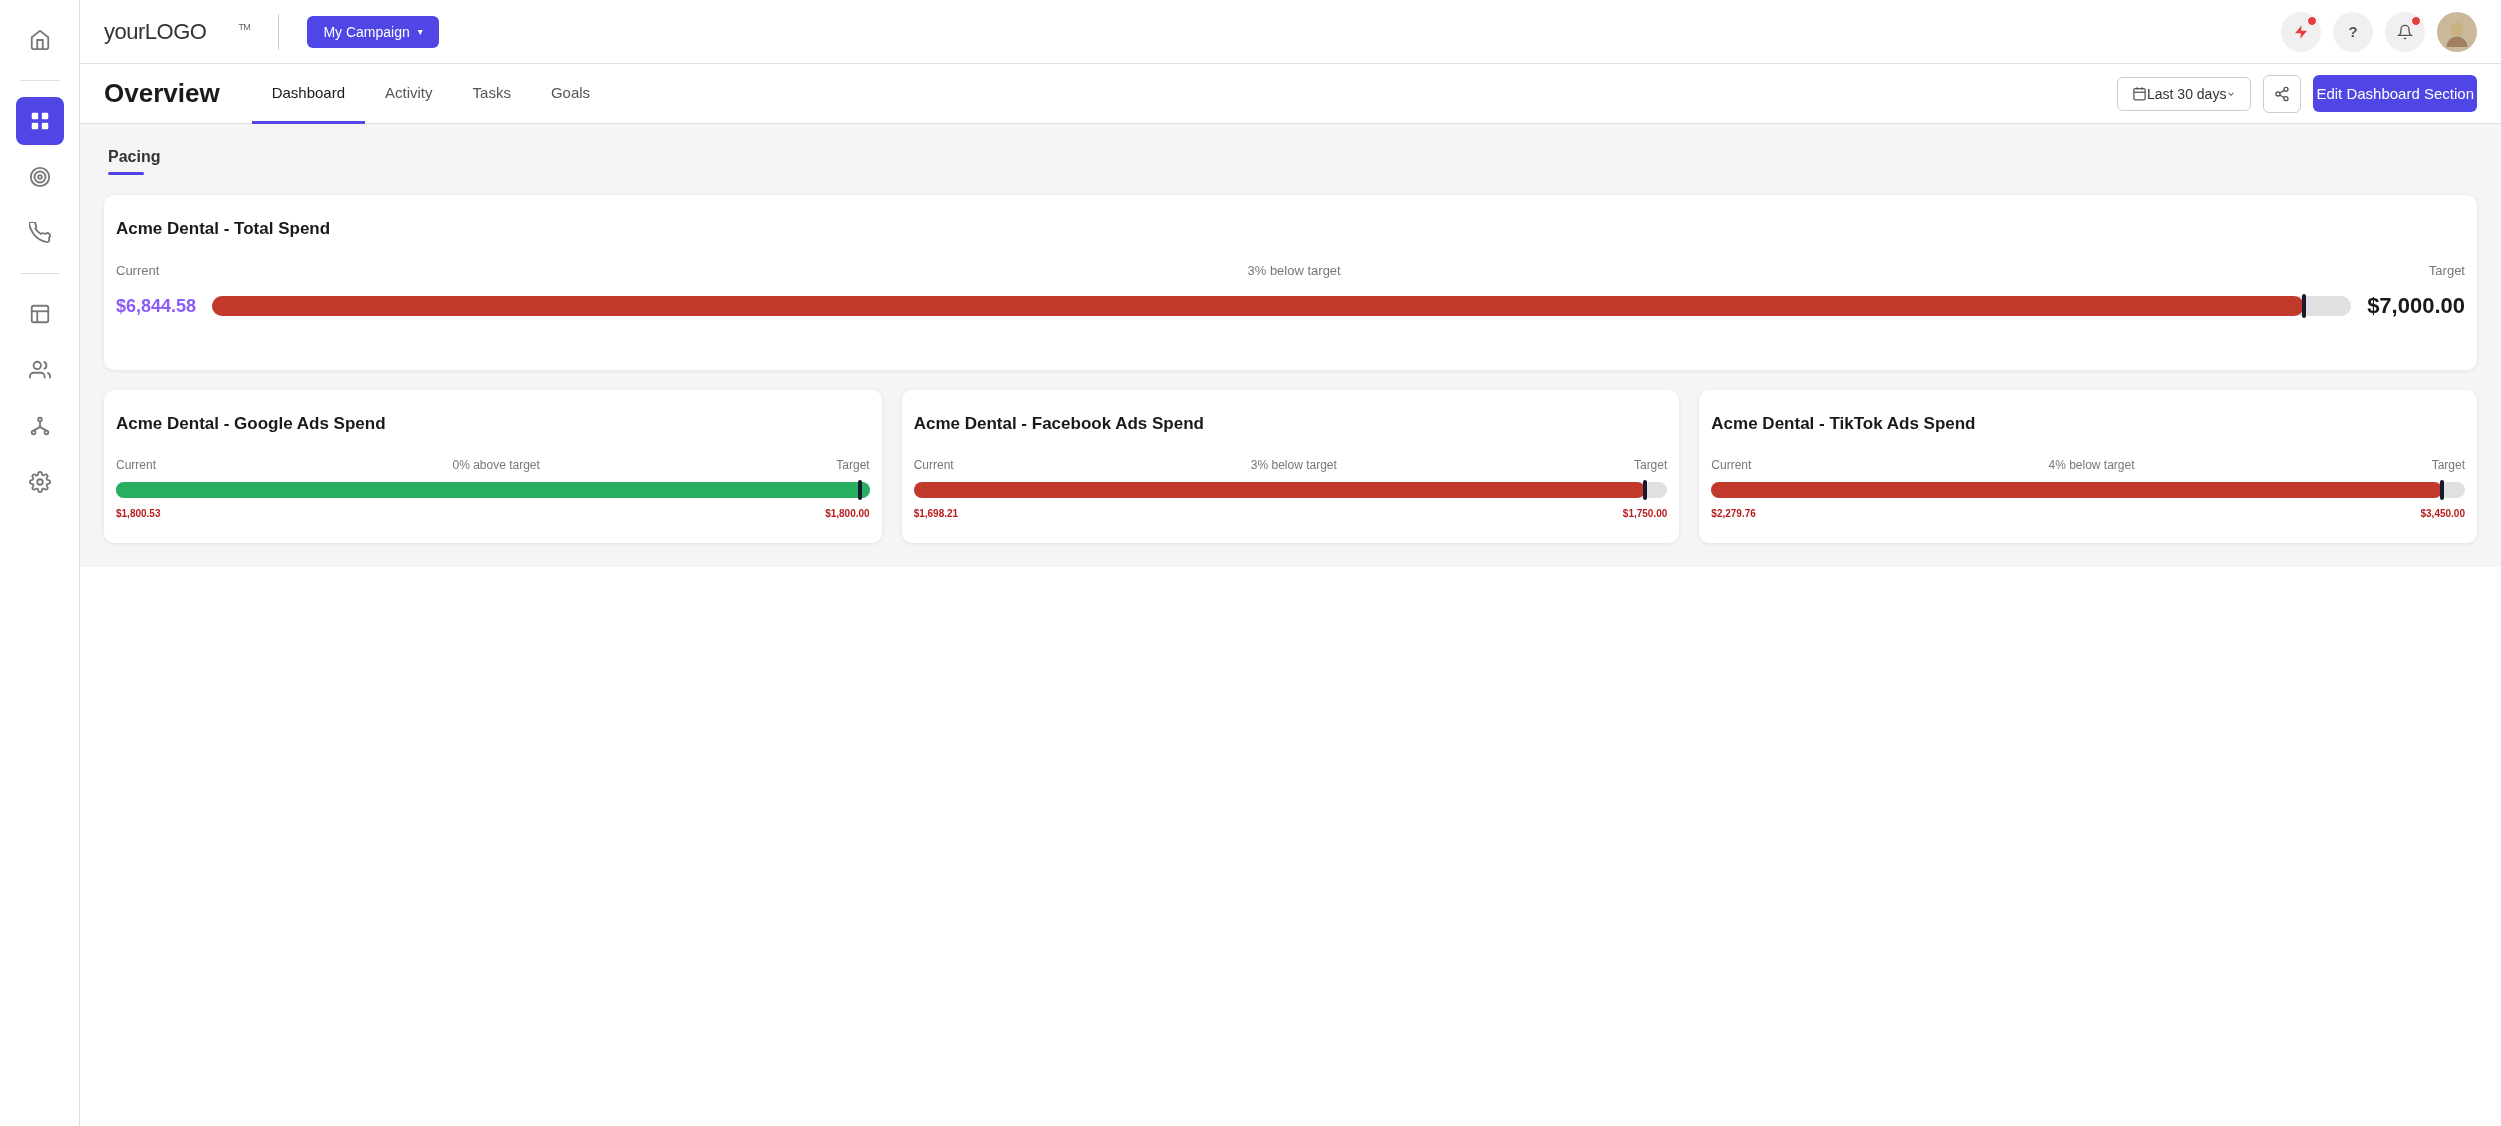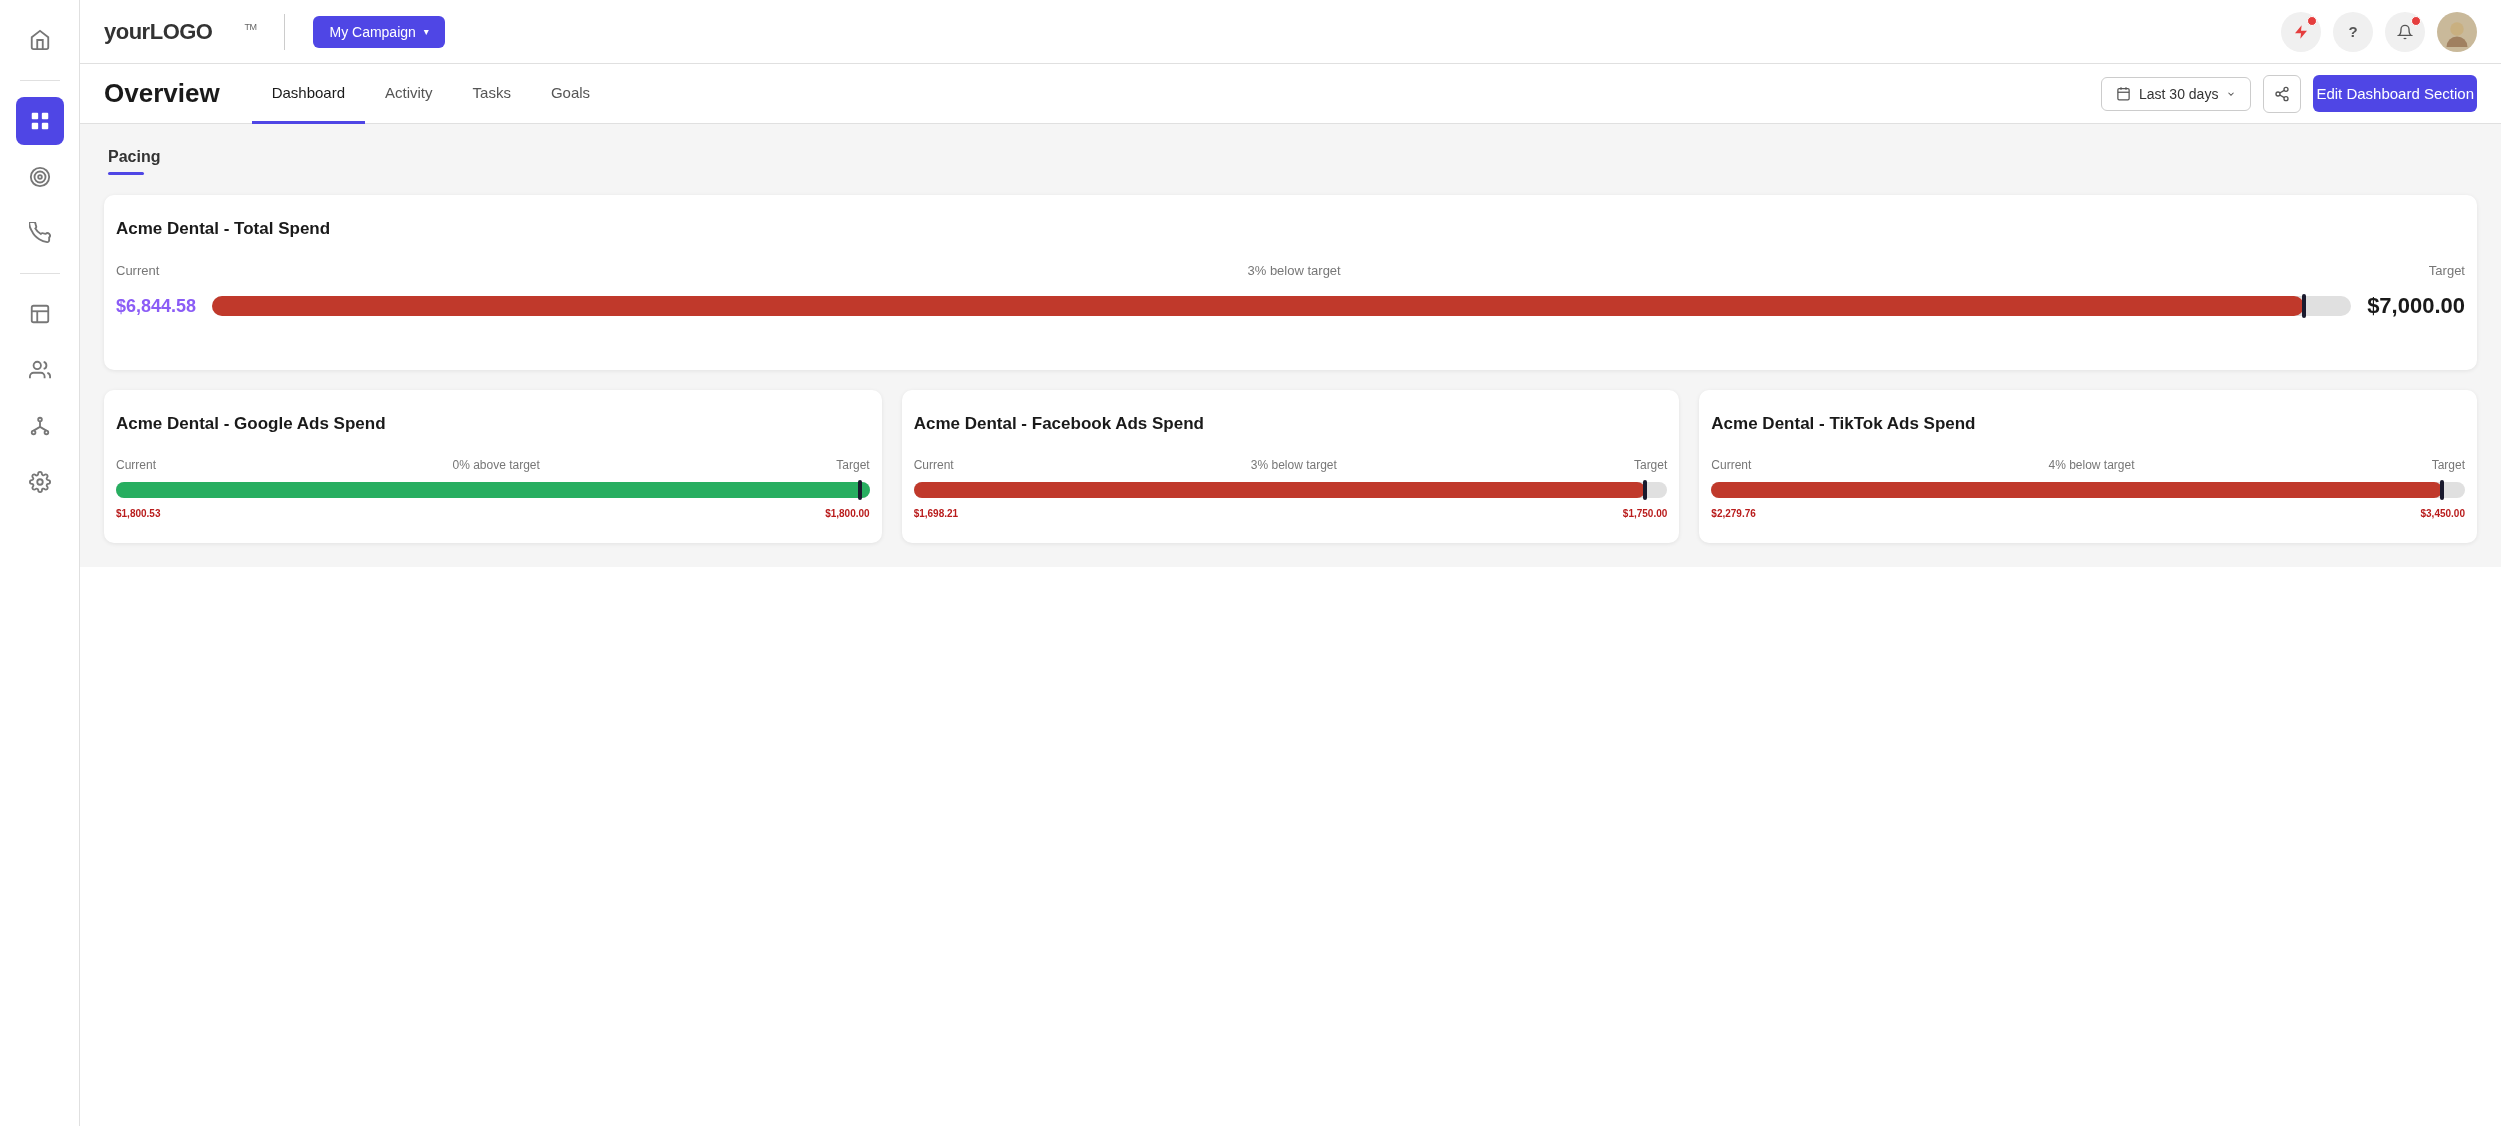--- a/index.html
+++ b/index.html
@@ -40,21 +40,21 @@
       border-bottom: 1px solid #e0e0e0;
       padding: 0 24px;
       height: 64px;
       display: flex;
       align-items: center;
       justify-content: space-between;
       flex-shrink: 0;
     }
     .topnav-left { display: flex; align-items: center; gap: 20px; }
     .logo { font-size: 22px; font-weight: 300; color: #333; letter-spacing: -0.5px; }
-    .logo span { font-weight: 700; }
+    .logo span { font-weight: 400; }
     .logo sup { font-size: 9px; font-weight: 400; vertical-align: super; color: #666; margin-left: 32px; }
     .campaign-btn {
       background: #4f46e5;
       color: #fff;
       border: none;
       border-radius: 6px;
       padding: 8px 16px;
       font-size: 14px;
       cursor: pointer;
       display: flex;
@@ -138,21 +138,21 @@
     .tabs-right { display: flex; align-items: center; gap: 12px; }
     .date-btn {
       background: #fff;
       border: 1px solid #ccc;
       border-radius: 6px;
       padding: 8px 14px;
       font-size: 14px;
       cursor: pointer;
       display: flex;
       align-items: center;
-      gap: 8px;
+      gap: 0;
       color: #333;
     }
     .share-btn {
       width: 38px;
       height: 38px;
       border: 1px solid #ccc;
       border-radius: 6px;
       background: #fff;
       cursor: pointer;
       display: flex;

